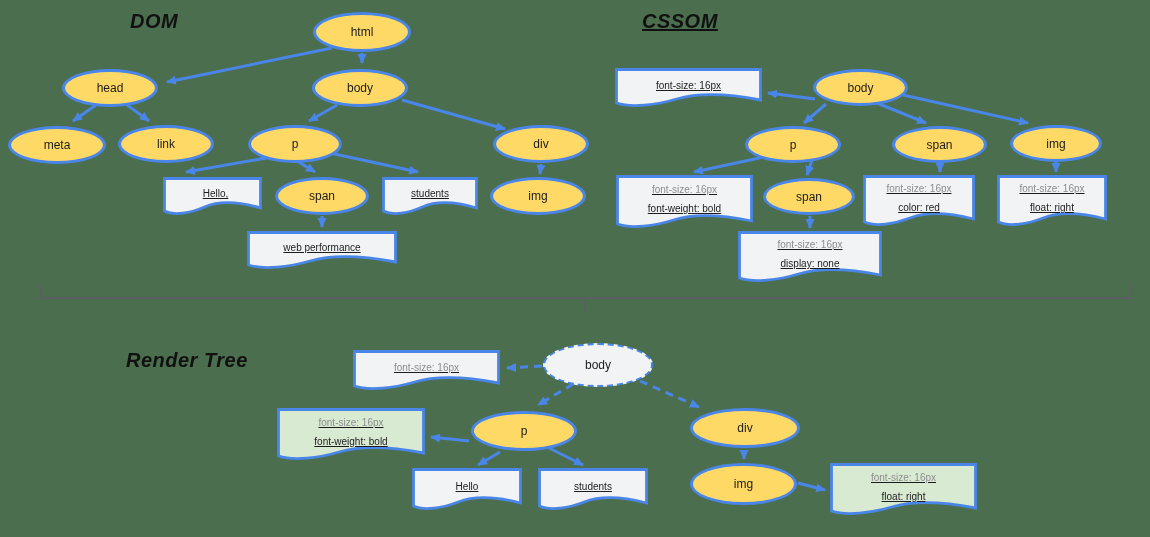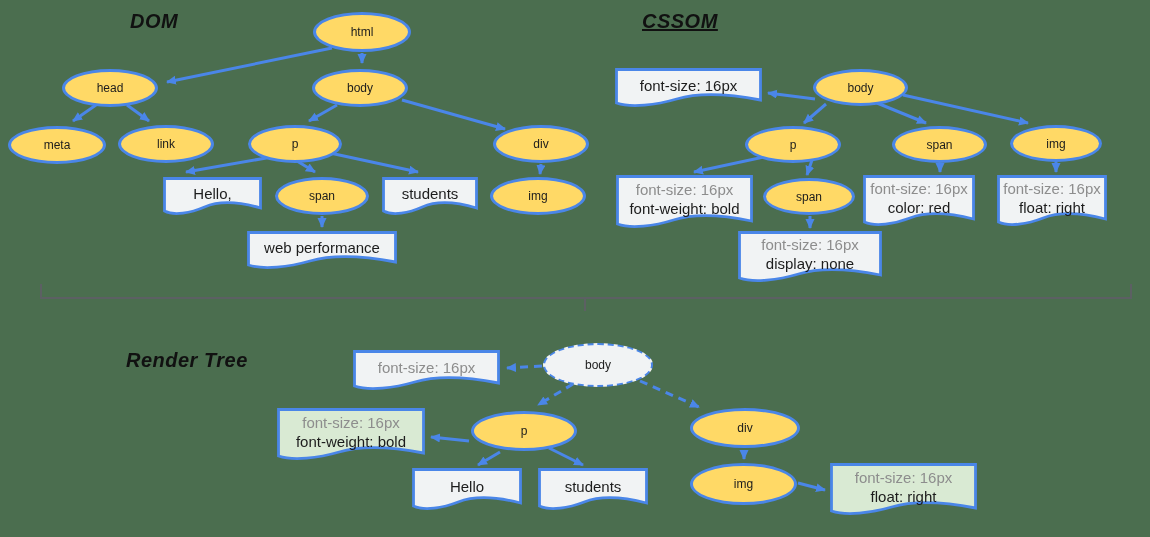--- a/index.html
+++ b/index.html
@@ -8,21 +8,21 @@
   .title{position:absolute;font-size:20px;font-weight:bold;font-style:italic;color:#111;letter-spacing:.5px;}
   .node{position:absolute;box-sizing:border-box;background:var(--node-fill,#ffd966);
         border:3px solid var(--accent,#4a86e8);border-radius:50%;
         display:flex;align-items:center;justify-content:center;
         font-size:12px;color:var(--text,#1c1c1c);}
   .node.white{background:var(--box-fill,#f1f3f4);border:2.5px dashed var(--accent,#4a86e8);}
   .doc{position:absolute;}
   .doc svg{position:absolute;left:0;top:0;overflow:visible;}
   .doc .doc-txt{position:absolute;left:0;top:0;right:0;bottom:0;
         display:flex;flex-direction:column;align-items:center;justify-content:center;
-        font-size:15px;color:var(--text,#1c1c1c);line-height:19px;}
+        font-size:10px;color:var(--text,#1c1c1c);line-height:19px;text-decoration:underline;}
   .doc .gray{color:var(--gray-text,#8d8d8d);}
   #arrows{position:absolute;left:0;top:0;}
   #arrows line{stroke:var(--accent,#4a86e8);stroke-width:3;}
   #arrows line.dash{stroke-dasharray:8 6;}
   #arrows .divider{stroke:var(--divider,#5c6063);stroke-width:2;fill:none;}
   #ah path{fill:var(--accent,#4a86e8);}
 </style>
 </head>
 <body>
 
@@ -94,21 +94,21 @@
   <div class="node" style="left:493px;top:125px;width:96px;height:38px;">
       <span>div</span>
     </div>
   <div class="node" style="left:275px;top:177px;width:94px;height:38px;">
       <span>span</span>
     </div>
   <div class="node" style="left:490px;top:177px;width:96px;height:38px;">
       <span>img</span>
     </div>
 
-  <div class="doc" style="left:163px;top:177px;width:99px;height:33px;">
+  <div class="doc" style="left:163px;top:177px;width:99px;height:33px;padding-left:6px;">
       <svg width="99" height="43">
         <path d="M1.5,1.5 L97.5,1.5 L97.5,31 C73.3,24 55.4,24 41.6,30 C27.7,36 10.9,39 1.5,34 Z" fill="#f1f3f4" stroke="#4a86e8" stroke-width="2.8"></path>
       </svg>
     <div class="doc-txt">
         <span>Hello,</span>
       </div>
   </div>
   <div class="doc" style="left:382px;top:177px;width:96px;height:33px;">
       <svg width="96" height="43">
         <path d="M1.5,1.5 L94.5,1.5 L94.5,31 C71.0,24 53.8,24 40.3,30 C26.9,36 10.6,39 1.5,34 Z" fill="#f1f3f4" stroke="#4a86e8" stroke-width="2.8"></path>

